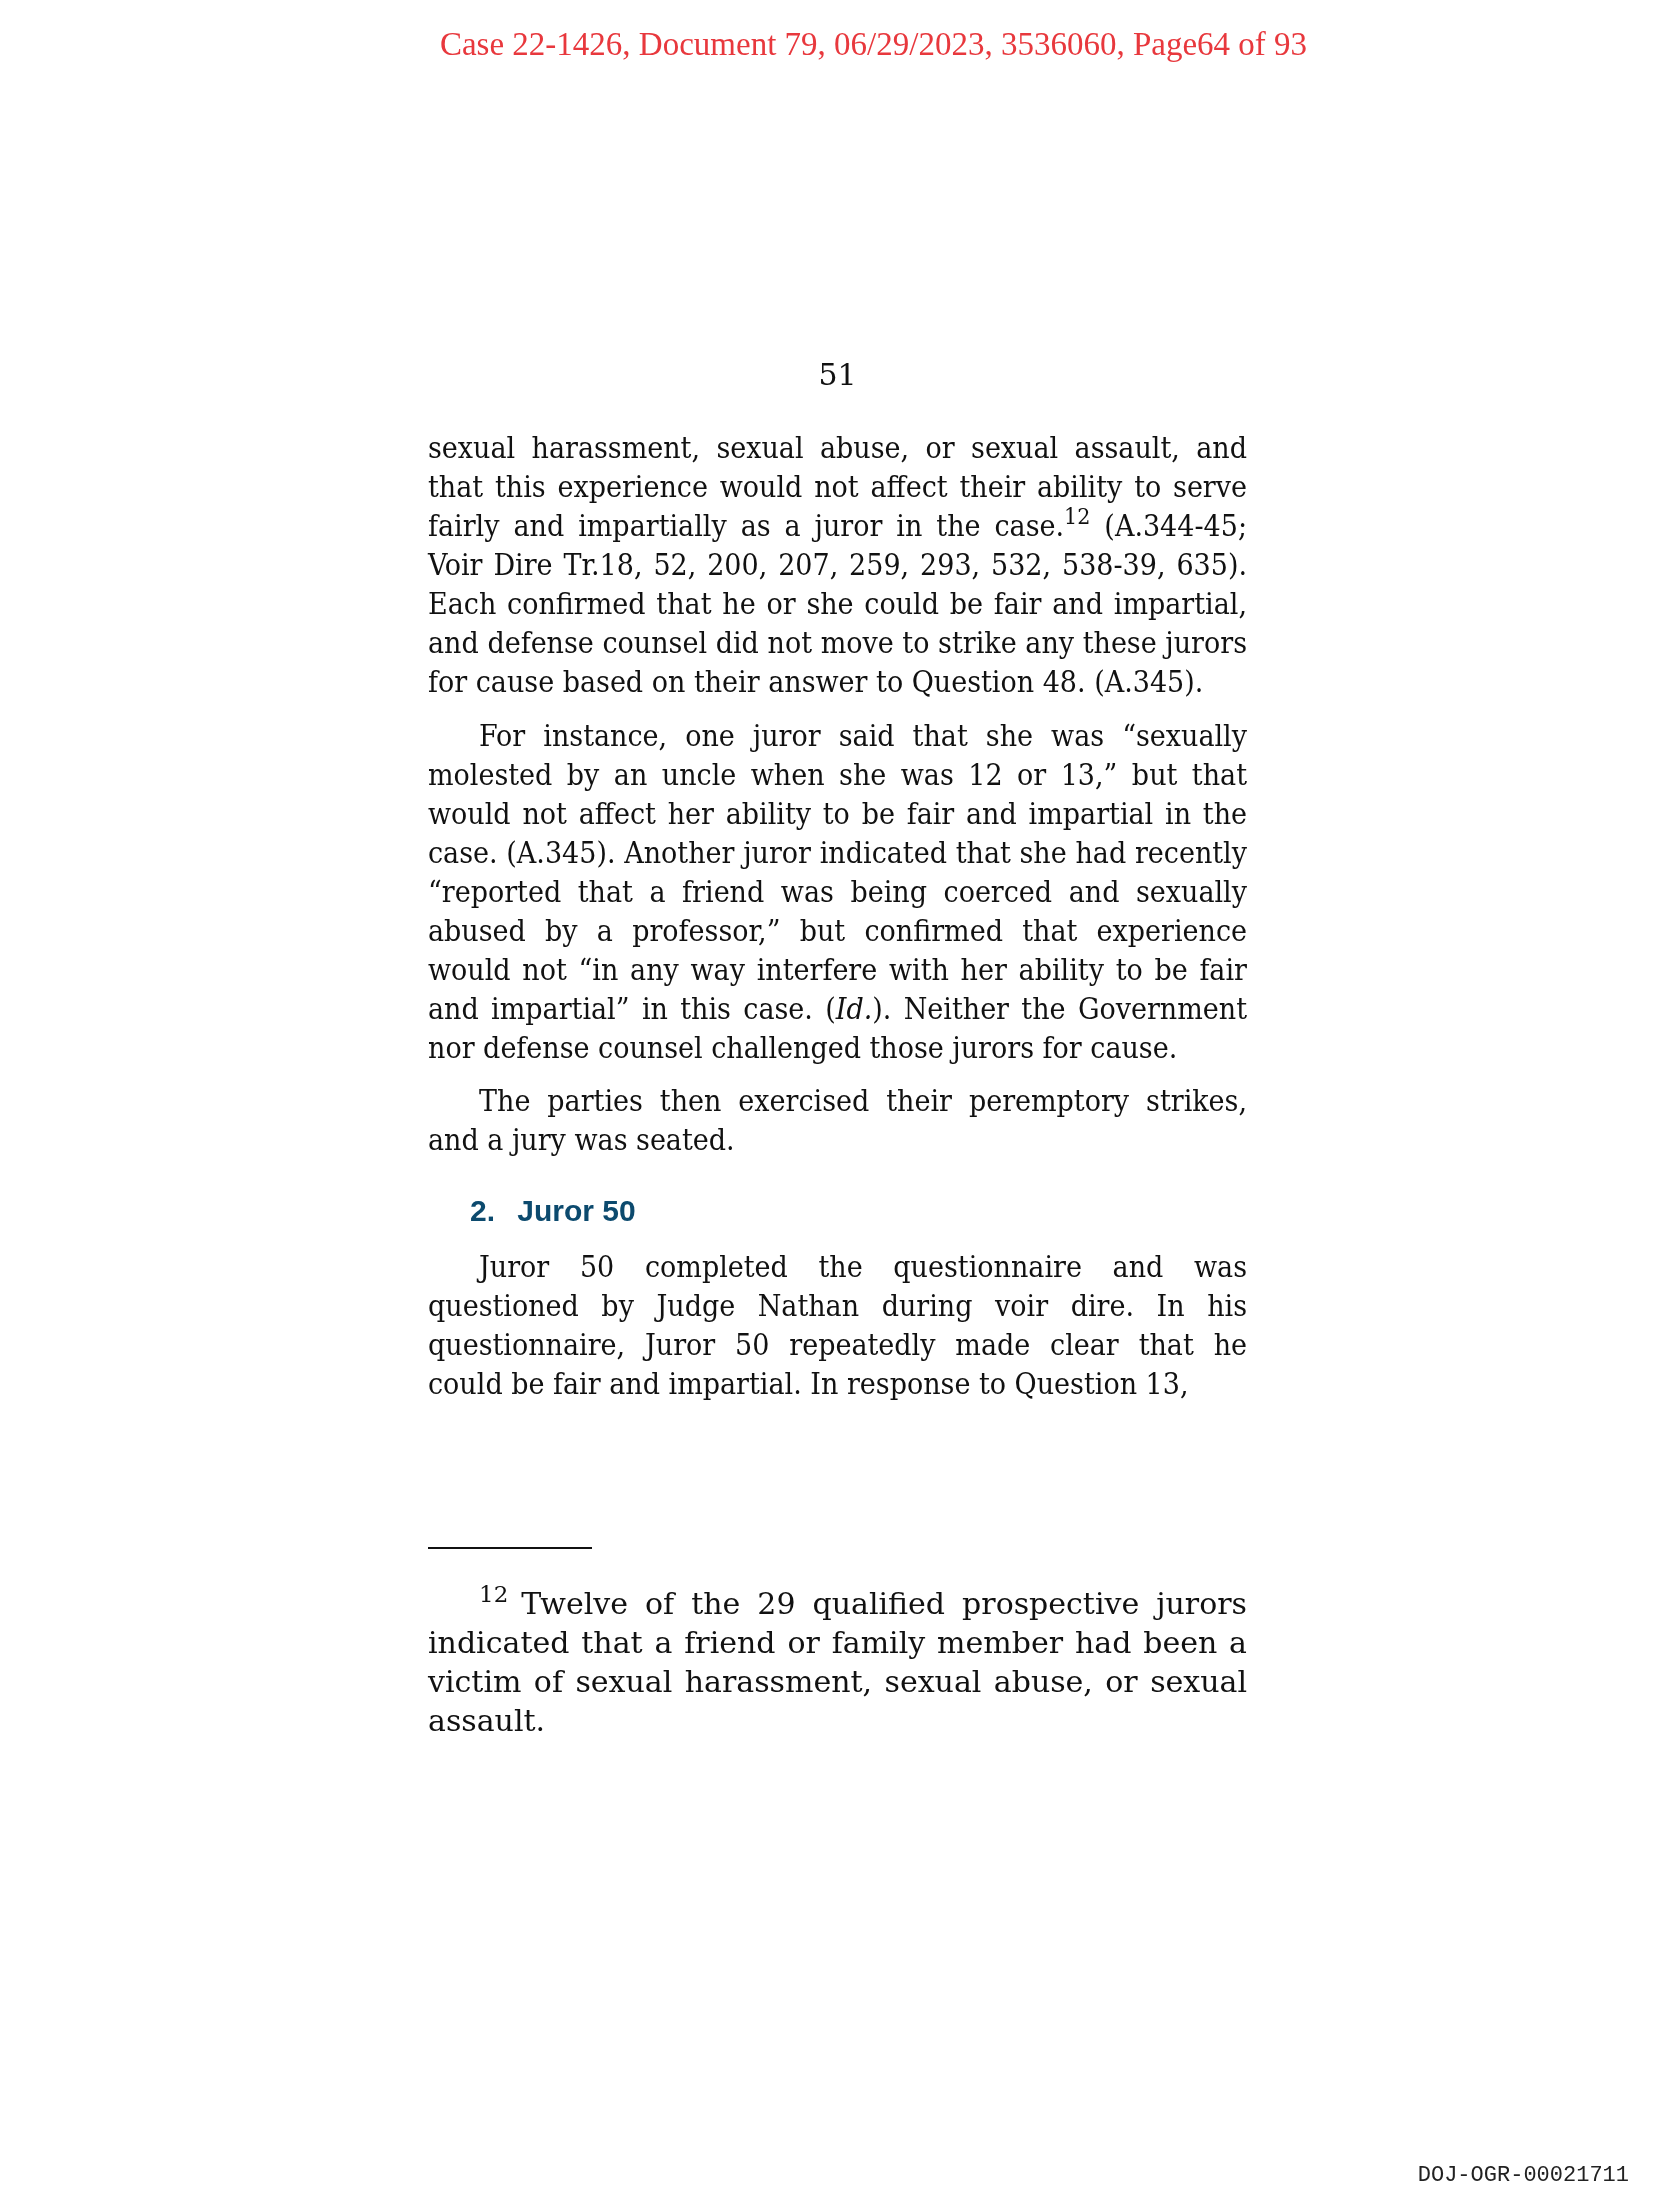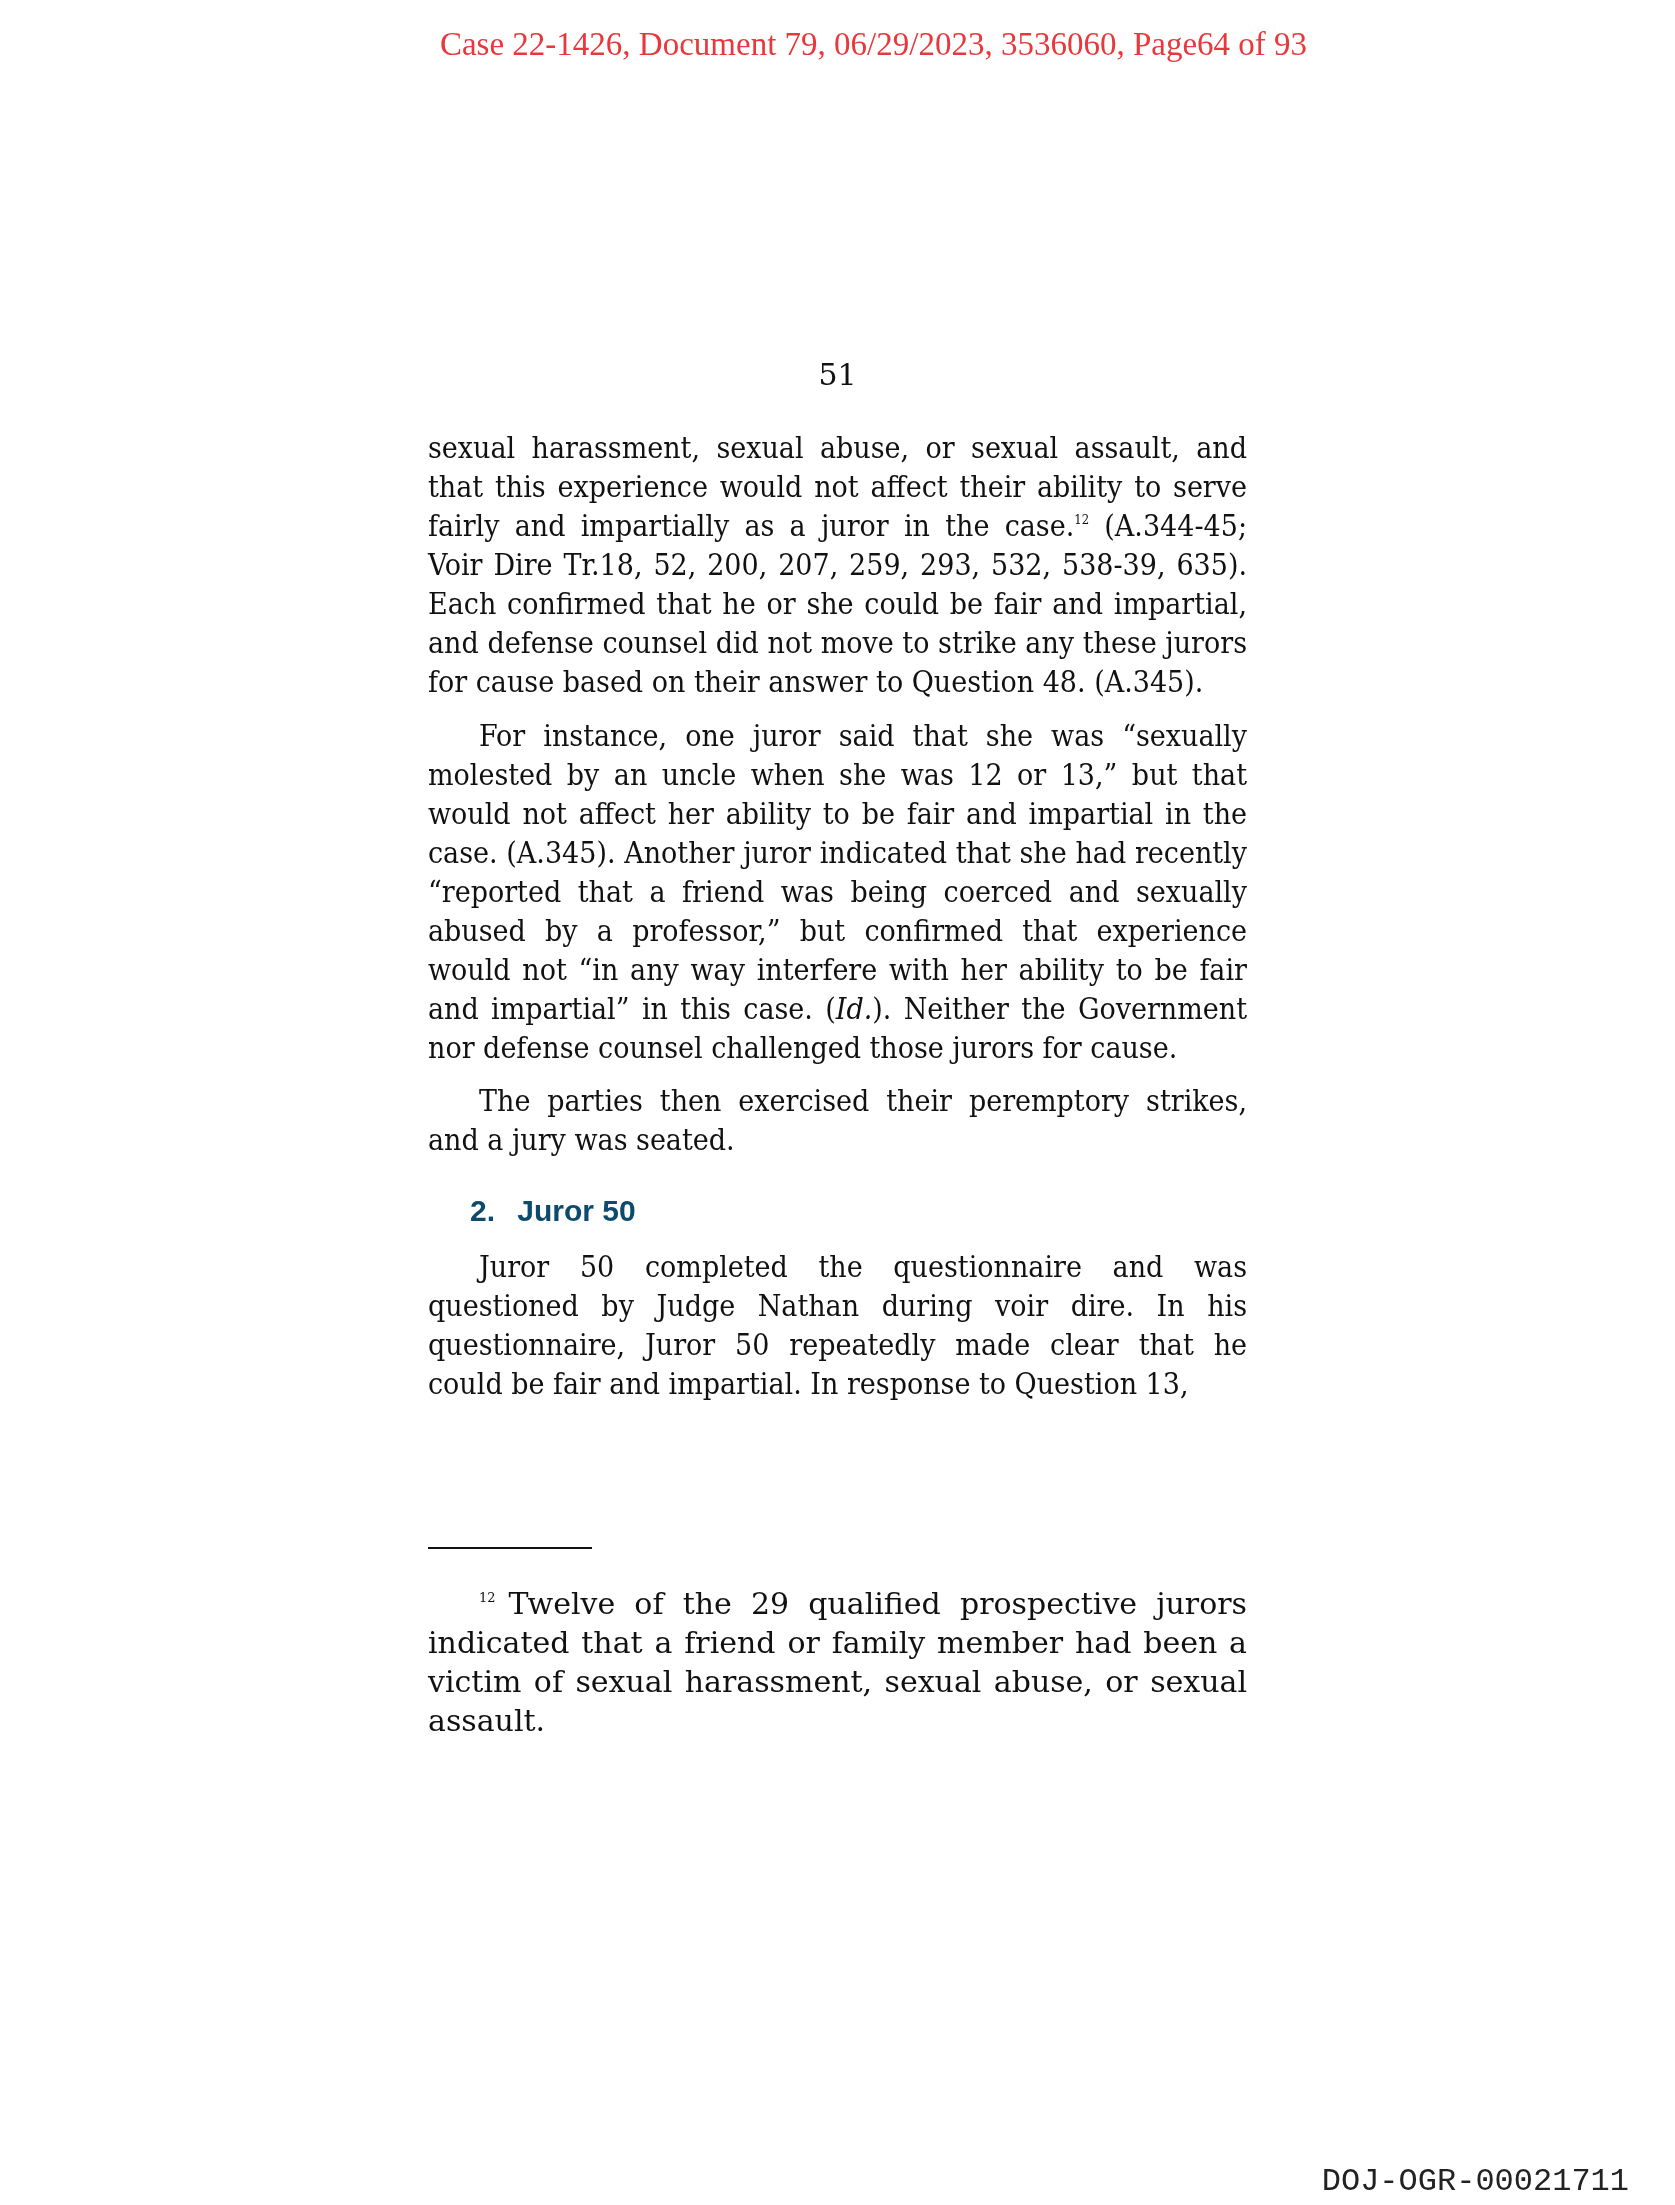--- a/index.html
+++ b/index.html
@@ -19,31 +19,31 @@
     font-family: "DejaVu Serif", serif; font-size: 30px; line-height: 39px;
     color: #111; text-align: justify; font-stretch: condensed;
   }
   .para { margin: 0 0 14.5px 0; transform-origin: left top; }
   .indent { text-indent: 51px; }
   .heading {
     font-family: "Liberation Sans", sans-serif; font-weight: bold; font-size: 30px;
     margin: 32px 0 17px 42px; color: #0c4a6e;
   }
   .heading .num { margin-right: 22.3px; }
-  sup { font-size: 13px; line-height: 0; vertical-align: 12px; }
+  sup { font-size: 23px; line-height: 0; vertical-align: 12px; }
   .rule { position: absolute; left: 428px; top: 1547px; width: 164px; height: 2px; background: #111; }
   .footnote {
     position: absolute; left: 428px; width: 819px; top: 1584px;
     font-family: "DejaVu Serif", serif; font-size: 30px; line-height: 39px;
     color: #111; text-align: justify; text-indent: 51px;
   }
   .footnote sup { margin-right: 13px; }
   .bates {
     position: absolute; right: 46px; top: 2163px;
-    font-family: "Liberation Mono", monospace; font-size: 32px; color: #222;
+    font-family: "Liberation Mono", monospace; font-size: 22px; color: #222;
   }
 </style>
 </head>
 <body>
 
 <div class="header-stamp">Case 22-1426, Document 79, 06/29/2023, 3536060, Page64 of 93</div>
 
 <div class="page-number">51</div>
 
 <div class="body-text">

